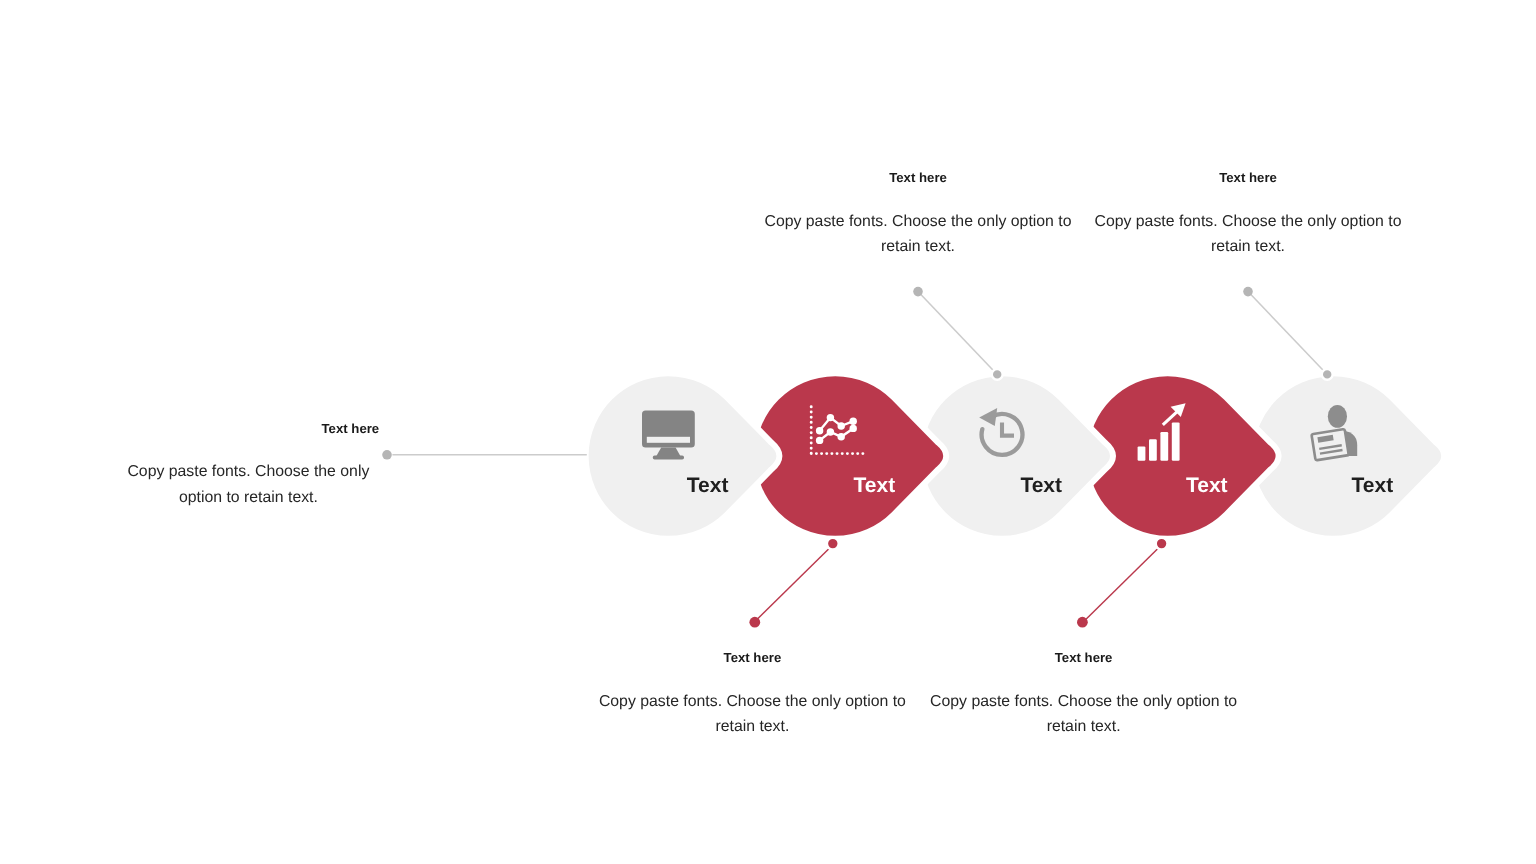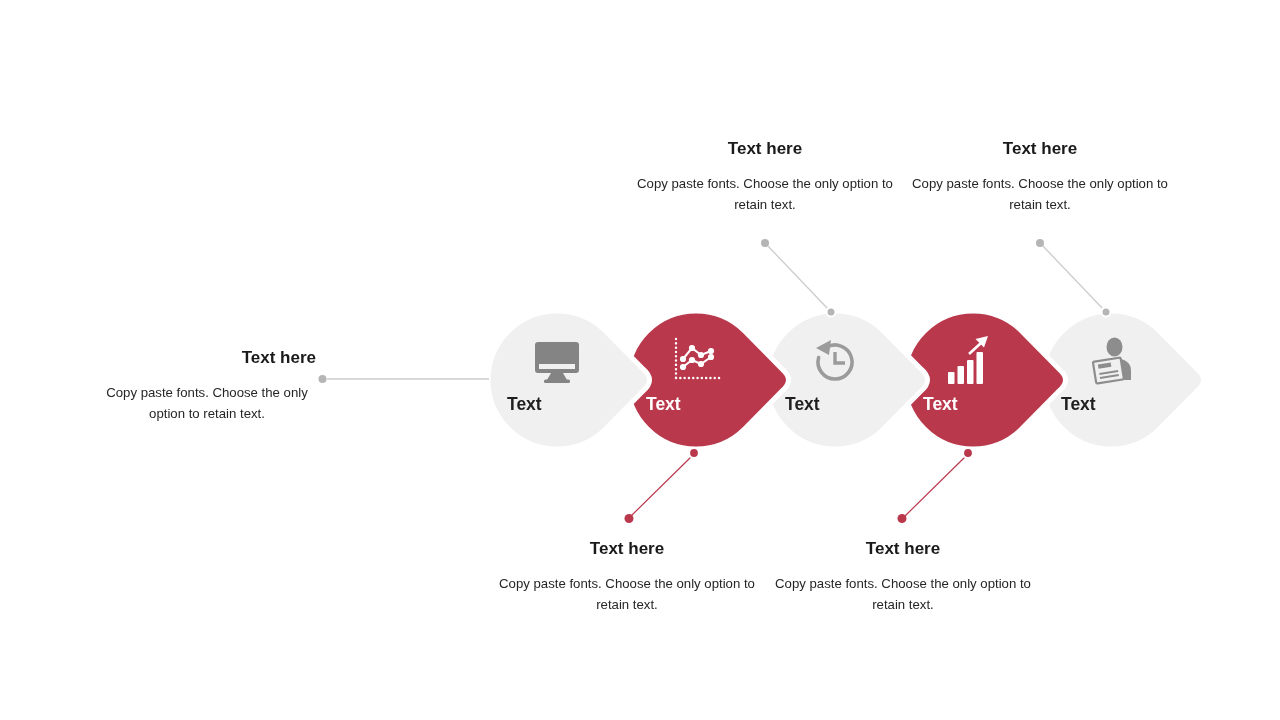--- a/index.html
+++ b/index.html
@@ -3,34 +3,34 @@
 <meta charset="utf-8">
 <style>
   html,body{margin:0;padding:0;background:#ffffff;}
   .slide{
     position:relative;width:1280px;height:720px;background:#ffffff;
     overflow:hidden;font-family:"Liberation Sans",sans-serif;
   }
   .layer{position:absolute;left:0;top:0;width:1280px;height:720px;}
   .callout{position:absolute;}
   .callout h3{
-    margin:0 0 13px 0;font-size:17px;font-weight:700;color:#1a1a1a;line-height:22px;
+    margin:0 0 13px 0;font-size:11px;font-weight:700;color:#1a1a1a;line-height:22px;
   }
   .callout p{
     margin:0;font-size:13.2px;line-height:21px;color:#262626;text-align:center;
   }
   .align-right{text-align:right;}
   .align-center{text-align:center;}
   .callout-left{top:347px;left:98px;width:218px;}
   .callout-top-center{top:138px;left:631px;width:268px;}
   .callout-top-right{top:138px;left:906px;width:268px;}
   .callout-bottom-left{top:538px;left:493px;width:268px;}
   .callout-bottom-center{top:538px;left:769px;width:268px;}
   .step-label{
-    position:absolute;top:394px;width:100px;text-align:left;
+    position:absolute;top:394px;width:100px;text-align:right;
     font-size:17.5px;font-weight:700;line-height:20px;
   }
   .on-gray{color:#1f1f1f;}
   .on-red{color:#ffffff;}
   .lbl-1{left:507px;}
   .lbl-2{left:646px;}
   .lbl-3{left:785px;}
   .lbl-4{left:923px;}
   .lbl-5{left:1061px;}
 </style>

